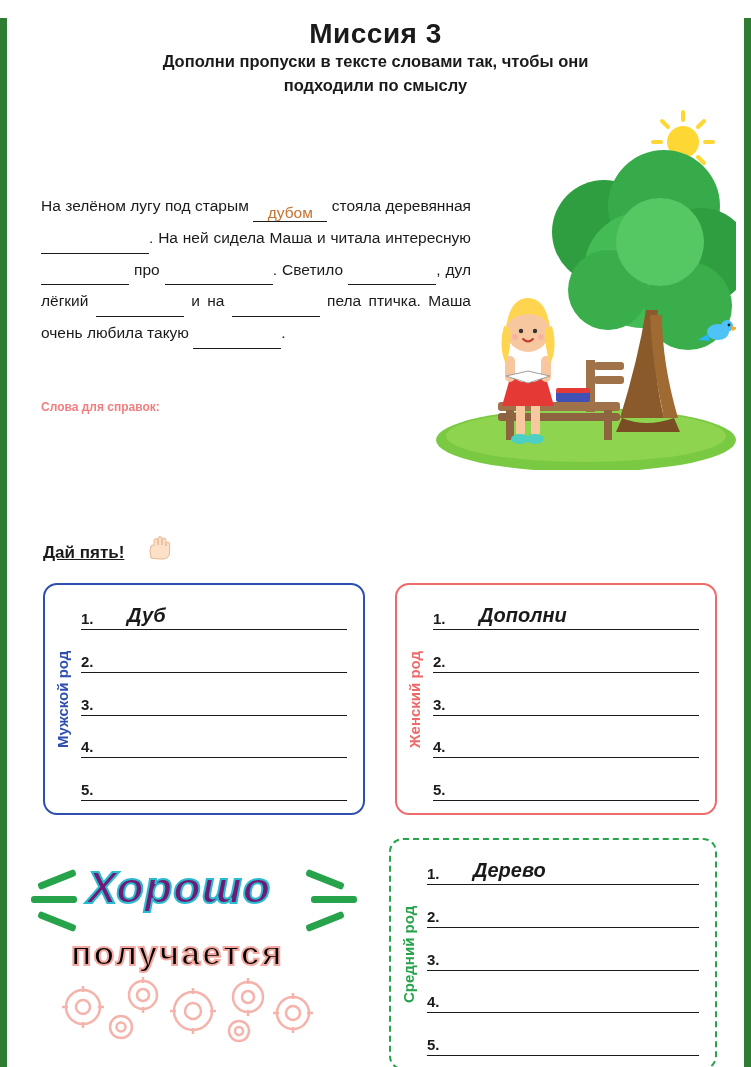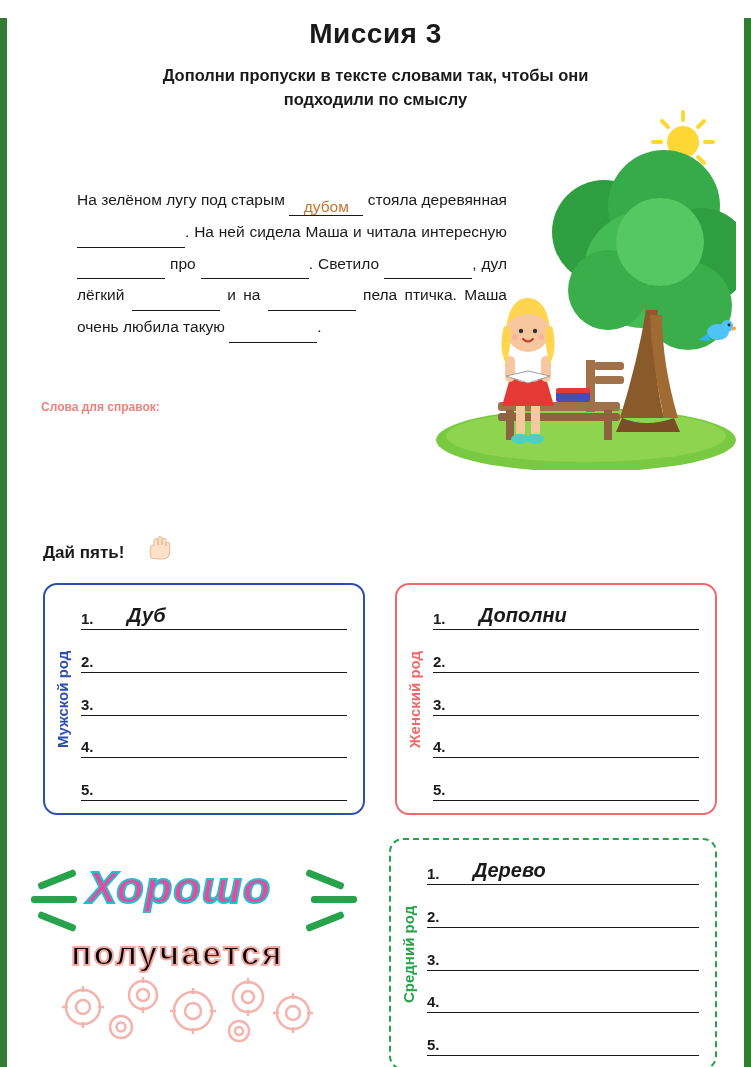--- a/index.html
+++ b/index.html
@@ -29,33 +29,31 @@
     font-size: 28px;
     font-weight: bold;
     margin-top: 18px;
     letter-spacing: .5px;
   }
   .subtitle {
     text-align: center;
     font-size: 16.5px;
     font-weight: bold;
     line-height: 1.45;
-    margin-top: 14px;
     padding: 0 130px;
   }
   
   .text-block {
     position: absolute;
-    top: 166px;
+    top: 172px;
     left: 34px;
     width: 430px;
     font-size: 15.5px;
     line-height: 2.05;
     text-align: justify;
-    margin-left: 36px;
   }
   .blank {
     display: inline-block;
     border-bottom: 1.4px solid #1a1a1a;
     min-width: 88px;
     text-align: center;
     vertical-align: bottom;
     line-height: 1.1;
   }
   .blank.filled {
@@ -95,20 +93,21 @@
 
   
   .five-row {
     position: absolute;
     top: 518px;
     left: 36px;
     width: 690px;
     display: flex;
     align-items: center;
     gap: 20px;
+    text-decoration: underline;
   }
   .five-label {
     font-size: 17px;
     font-weight: bold;
   }
   .hand-icon { font-size: 26px; line-height: 1; }
   .five-instruction {
     font-size: 17px;
     font-weight: bold;
   }
@@ -175,21 +174,21 @@
     width: 330px;
     height: 225px;
   }
   .wa-main {
     position: absolute;
     top: 18px;
     left: 58px;
     font-size: 45px;
     font-weight: bold;
     font-style: italic;
-    color: #ec4899;
+    color: #701a75;
     -webkit-text-stroke: 2px #2bbad0;
     letter-spacing: 1px;
   }
   .wa-sub {
     position: absolute;
     top: 90px;
     left: 42px;
     font-size: 34px;
     font-weight: bold;
     color: #000000;

